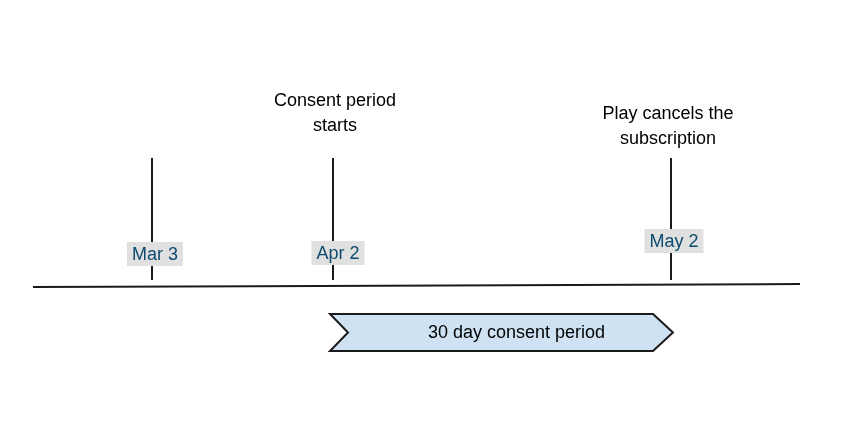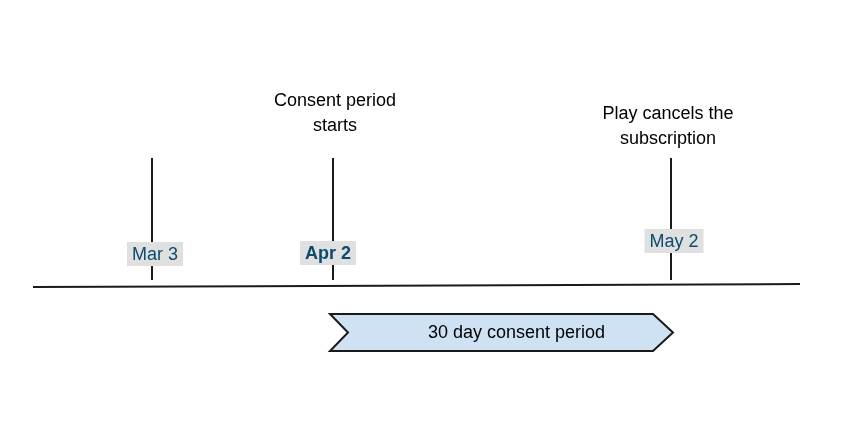--- a/index.html
+++ b/index.html
@@ -63,20 +63,20 @@
     <line x1="152" y1="158" x2="152" y2="280" stroke="#1a1a1a" stroke-width="2"></line>
     <line x1="333" y1="158" x2="333" y2="280" stroke="#1a1a1a" stroke-width="2"></line>
     <line x1="671" y1="158" x2="671" y2="280" stroke="#1a1a1a" stroke-width="2"></line>
 
     <polygon points="330,314 653,314 673,332.5 653,351 330,351 348,332.5" fill="#cfe2f3" stroke="#1a1a1a" stroke-width="2" stroke-linejoin="miter"></polygon>
   </svg>
 
   <div class="date-badge" style="left:155px; top:242px;">Mar 3</div>
 
   <div class="event-label" style="left:255px; top:88px; width:160px;">Consent period starts</div>
-  <div class="date-badge" style="left:328px; top:241px;font-weight:bold;">Apr 2</div>
+  <div class="date-badge" style="left:338px; top:241px;">Apr 2</div>
 
   <div class="event-label" style="left:588px; top:101px; width:160px;">Play cancels the subscription</div>
   <div class="date-badge" style="left:674px; top:229px;">May 2</div>
 
   <div class="banner-label">30 day consent period</div>
 
 </div>
 
 </body></html>

